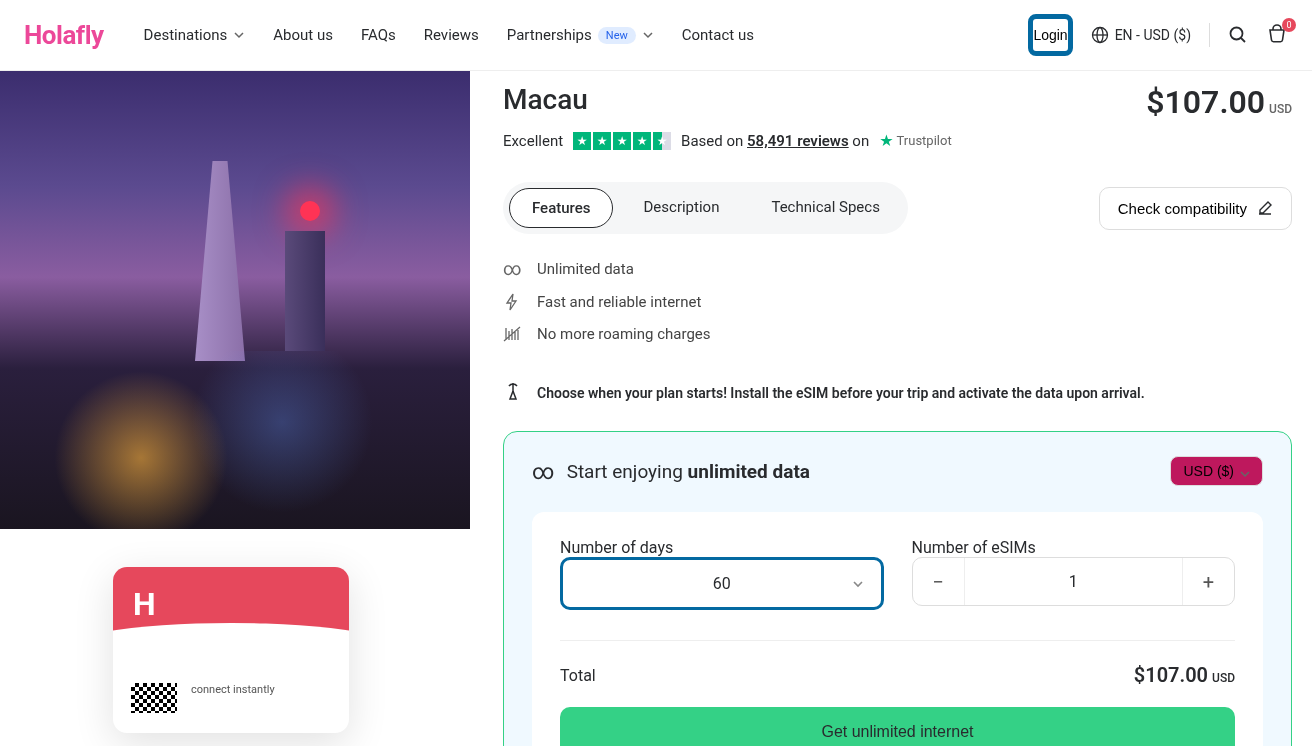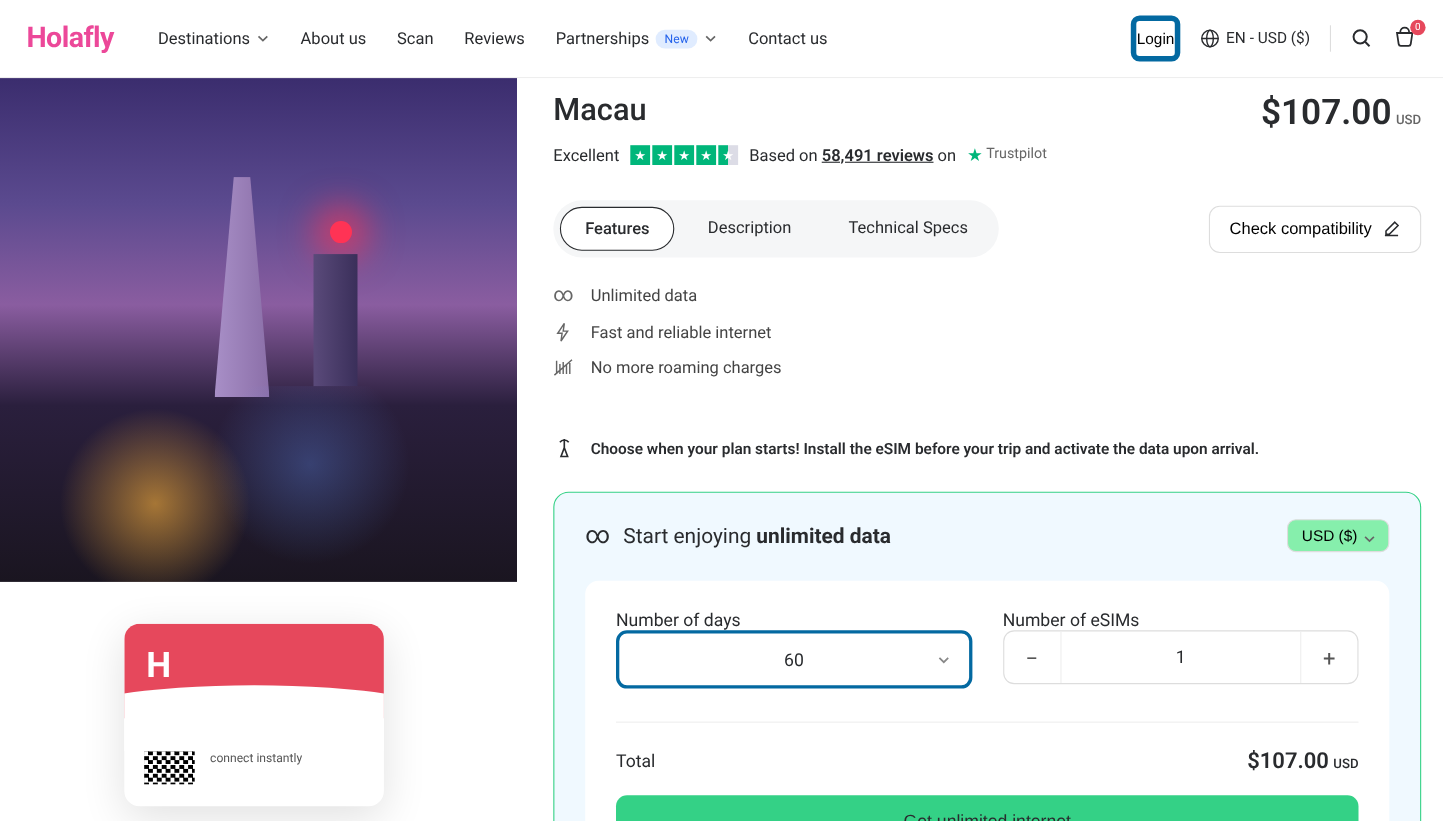--- a/index.html
+++ b/index.html
@@ -52,27 +52,27 @@
 .tabs-row { display: flex; justify-content: space-between; align-items: center; margin-top: 32px; }
 .tabs { display: inline-flex; background: #F5F6F7; border-radius: 26px; padding: 6px; gap: 8px; }
 .tab { padding: 10px 22px; border-radius: 22px; font-size: 15px; cursor: pointer; }
 .tab.active { background: #fff; border: 1px solid #292B2E; font-weight: 500; }
 .compat-btn { border: 1px solid #ddd; border-radius: 10px; padding: 12px 18px; font-size: 15px; background: #fff; cursor: pointer; display: flex; gap: 10px; }
 
 .features { margin-top: 24px; display: flex; flex-direction: column; gap: 14px; }
 .feat { display: flex; align-items: center; gap: 16px; font-size: 15px; color: #444; }
 .feat-icon { width: 18px; color: #666; }
 
-.callout { display: flex; align-items: center; gap: 14px; margin-top: 54px; font-size: 14px; font-weight: 600; }
+.callout { display: flex; align-items: center; gap: 14px; margin-top: 38px; font-size: 14px; font-weight: 600; }
 
 .panel { margin-top: 26px; border: 1.5px solid #34D186; border-radius: 14px; background: #F0F9FF; padding: 24px 28px 30px; }
 .panel-head { display: flex; justify-content: space-between; align-items: center; }
 .panel-title { font-size: 19px; display: flex; align-items: center; gap: 12px; }
 .panel-title b { font-weight: 700; }
-.cur-btn { background: #86efac; border: 1px solid #ddd; border-radius: 8px; padding: 6px 12px; font-size: 14px; cursor: pointer; display: flex; align-items: flex-end; gap: 6px; }
+.cur-btn { background: #be185d; border: 1px solid #ddd; border-radius: 8px; padding: 6px 12px; font-size: 14px; cursor: pointer; display: flex; align-items: flex-end; gap: 6px; }
 
 .inner-box { background: #fff; border-radius: 12px; padding: 26px 28px; margin-top: 26px; }
 .fields { display: flex; gap: 28px; }
 .field { flex: 1; }
 .field-label { font-size: 16px; display: block; }
 .select { width: 100%; border: 3px solid #0369a1; border-radius: 10px; padding: 14px 16px; font-size: 16px; display: flex; justify-content: center; align-items: center; position: relative; cursor: pointer; }
 .select .chev { position: absolute; right: 16px; color: #888; }
 .stepper { display: flex; border: 1px solid #ddd; border-radius: 10px; overflow: hidden; }
 .step-btn { width: 52px; display: flex; align-items: center; justify-content: center; font-size: 20px; cursor: pointer; color: #555; }
 .step-btn.left { border-right: 1px solid #eee; }
@@ -93,21 +93,21 @@
 <header class="header">
   <div class="logo">Holafly</div>
   <nav class="nav">
     <div class="nav-item">
       <span>Destinations</span>
       <svg width="12" height="12" viewBox="0 0 12 12">
           <path d="M2 4l4 4 4-4" stroke="#666" stroke-width="1.5" fill="none"></path>
         </svg>
     </div>
     <div class="nav-item">About us</div>
-    <div class="nav-item">Scan</div>
+    <div class="nav-item">FAQs</div>
     <div class="nav-item">Reviews</div>
     <div class="nav-item">
       <span>Partnerships</span>
       <span class="badge-new">New</span>
       <svg width="12" height="12" viewBox="0 0 12 12">
           <path d="M2 4l4 4 4-4" stroke="#666" stroke-width="1.5" fill="none"></path>
         </svg>
     </div>
     <div class="nav-item">Contact us</div>
   </nav>

